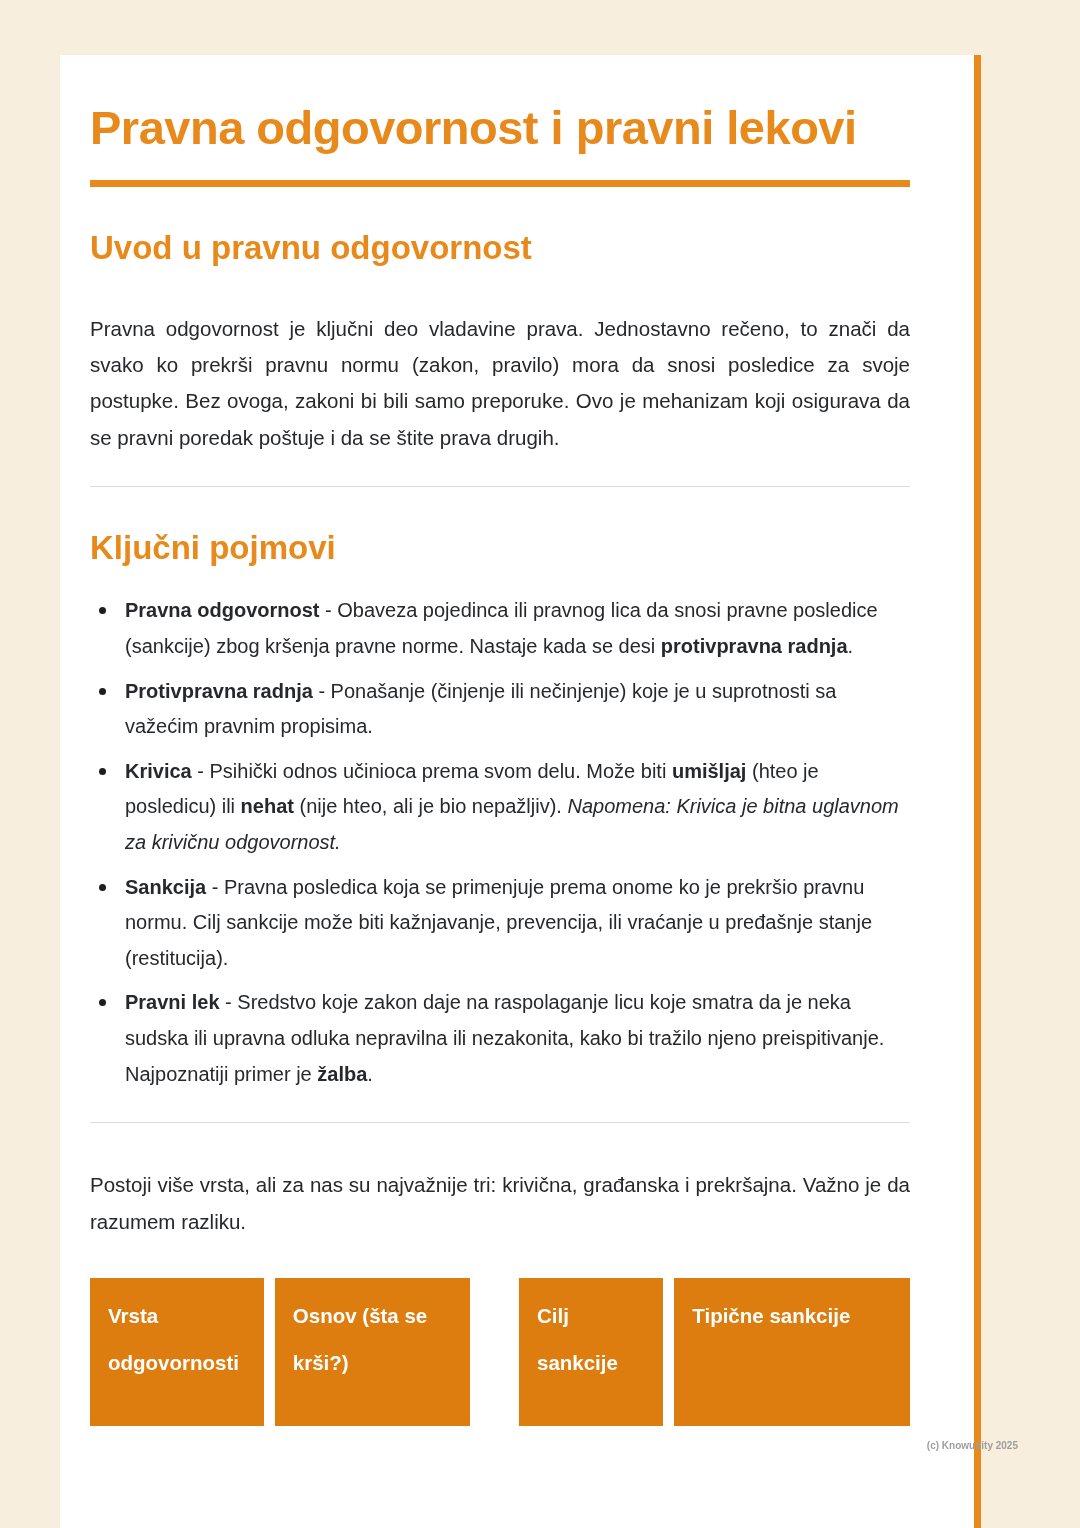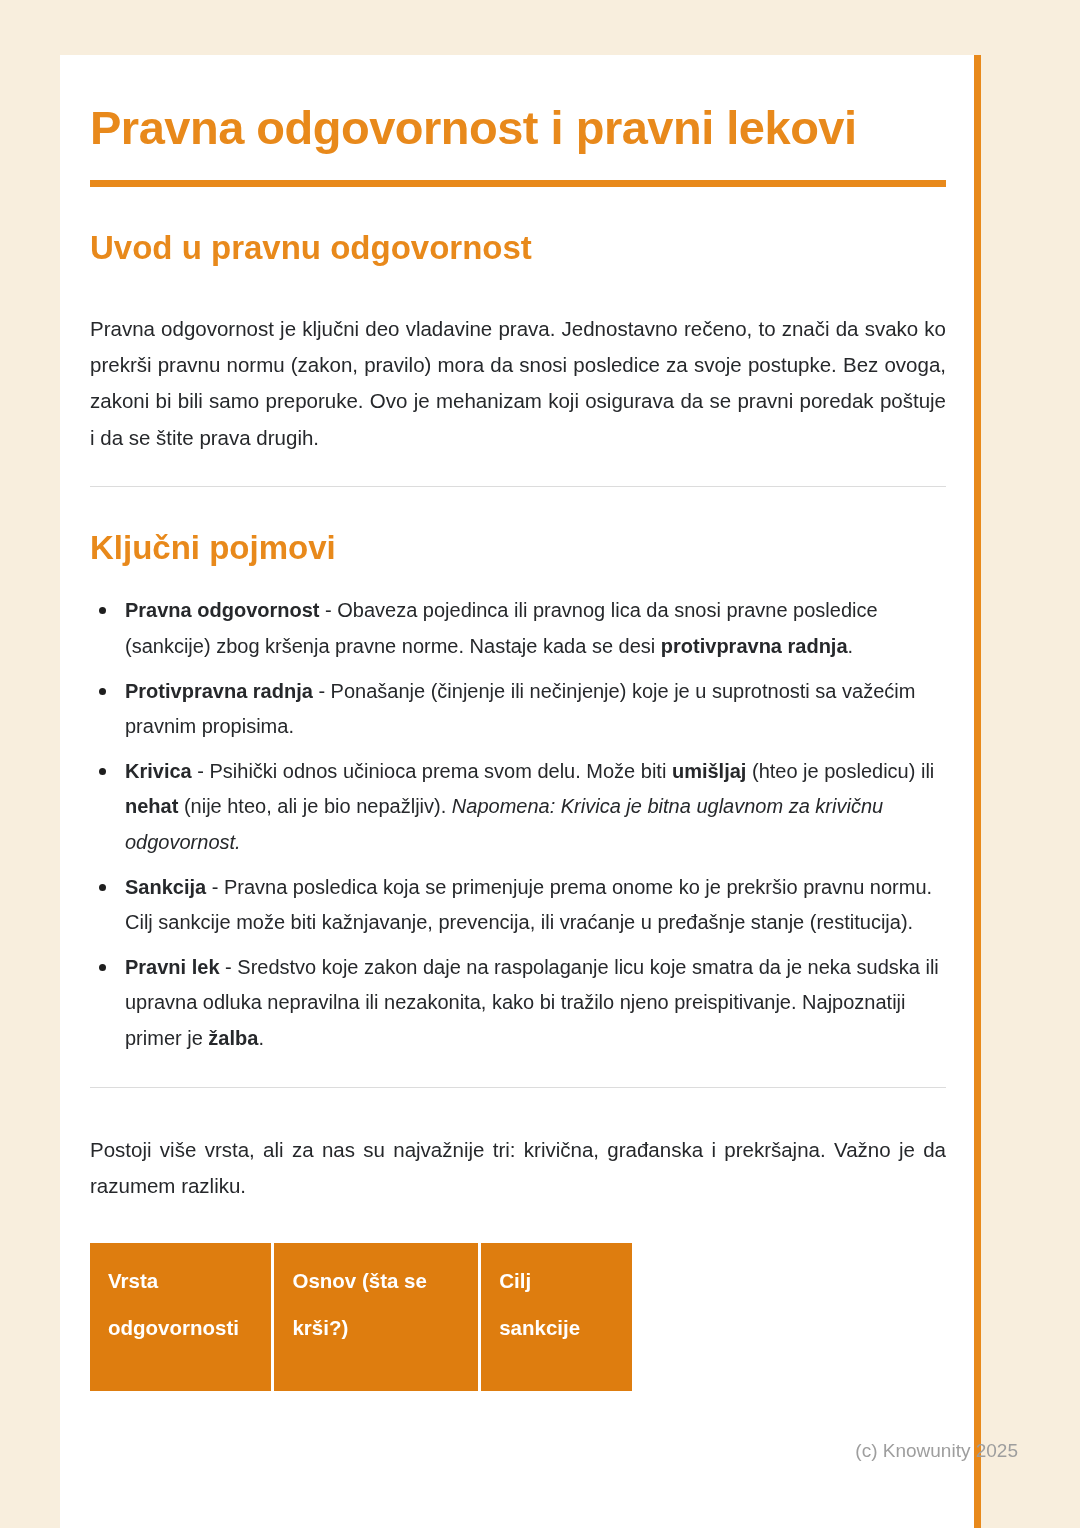--- a/index.html
+++ b/index.html
@@ -18,21 +18,21 @@
     color:var(--text);
     font-family:"Liberation Sans","DejaVu Sans",sans-serif;
     overflow:hidden;
     position:relative;
   }
   .page{
     position:absolute;left:60px;top:55px;
     width:914px;height:1473px;
     background:#ffffff;
   }
-  .content{padding:38px 28px 0 30px;}
+  .content{padding:38px 64px 0 30px;}
   h1.title{
     margin:0;
     color:var(--accent);
     font-size:47px;
     line-height:1.5;
     font-weight:800;
     letter-spacing:-0.5px;
   }
   .title-rule{margin-top:16px;height:7px;background:var(--accent);}
   h2.sec{
@@ -53,45 +53,46 @@
     margin-bottom:9px;
   }
   ul.bullets li::before{
     content:"";
     position:absolute;left:9px;top:14px;
     width:7px;height:7px;border-radius:50%;
     background:#1e1e1e;
   }
   .b{font-weight:700;}
   .i{font-style:italic;}
-  .table-header-row{display:flex;gap:3px;margin-top:38px;}
+  .table-header-row{display:flex;gap:11px;margin-top:38px;}
   .th{
     background:var(--th-bg);
     color:#ffffff;
     font-weight:700;
     font-size:20.5px;
     line-height:2.3;
     padding:14px 18px 40px 18px;
   }
   .th-0{width:21.2%;}
   .th-1{width:23.8%;}
-  .th-2{width:17.6%;}
+  .th-2{width:17.6%;margin-left:38px;}
   .th-3{flex:1;}
   .edge-stripe{
     position:absolute;left:974px;top:55px;
     width:7px;height:1473px;
     background:var(--accent);
     z-index:1;
   }
   .watermark{
     position:absolute;top:1440px;right:62px;
-    font-size:19px;
+    font-size:10px;
     color:var(--wm);
     z-index:5;
     white-space:nowrap;
+    font-weight:bold;
   }
 </style>
 </head>
 <body>
 
 <div class="page">
   <div class="content">
 
     <h1 class="title">Pravna odgovornost i pravni lekovi</h1>
     <div class="title-rule"></div>
@@ -115,20 +116,21 @@
     </section>
 
     <hr class="divider">
 
     <section>
       <p class="para justify">Postoji više vrsta, ali za nas su najvažnije tri: krivična, građanska i prekršajna. Važno je da razumem razliku.</p>
       <div class="table-header-row" id="types-table-header">
           <div class="th th-0">Vrsta odgovornosti</div>
           <div class="th th-1">Osnov (šta se krši?)</div>
           <div class="th th-2">Cilj sankcije</div>
+          <div class="th th-3">Tipične sankcije</div>
         </div>
     </section>
 
   </div>
 </div>
 
 <div class="edge-stripe"></div>
 <div class="watermark">(c) Knowunity 2025</div>
 
 </body></html>

